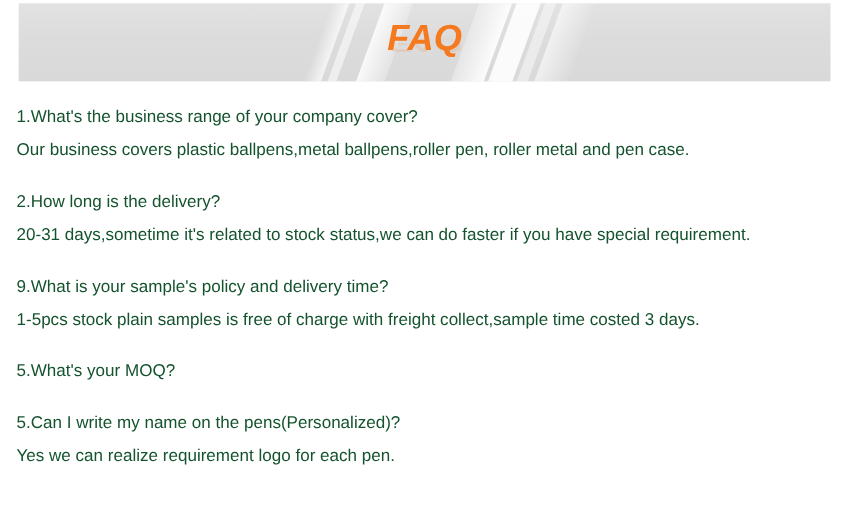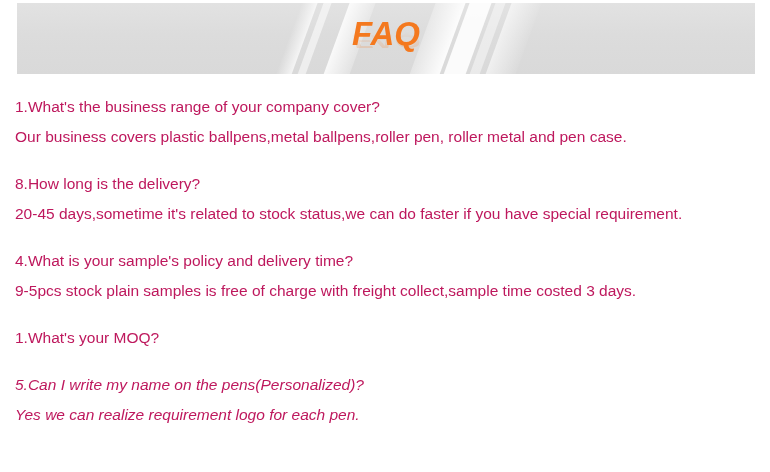--- a/index.html
+++ b/index.html
@@ -79,24 +79,24 @@
     z-index: 2;
   }
 
   
   .faq-body {
     padding: 14px 0 0 15px;
   }
   .faq-item {
     margin-bottom: 17px;
   }
-  .faq-item:last-child { margin-bottom: 16px; font-style: italic; }
+  .faq-item:last-child { margin-bottom: 16px; }
   .faq-q, .faq-a {
     font-size: 15.5px;
-    color: #be185d;
+    color: #14532d;
     line-height: 30px;
     white-space: normal;
   }
 </style>
 </head>
 <body>
 
 <div class="banner-wrap">
   <div class="banner">
     <span class="stripe s1"></span>
@@ -112,31 +112,31 @@
 </div>
 
 <div class="faq-body">
 
   <div class="faq-item">
     <div class="faq-q">1.What's the business range of your company cover?</div>
     <div class="faq-a">Our business covers plastic ballpens,metal ballpens,roller pen, roller metal and pen case.</div>
   </div>
 
   <div class="faq-item">
-    <div class="faq-q">8.How long is the delivery?</div>
-    <div class="faq-a">20-45 days,sometime it's related to stock status,we can do faster if you have special requirement.</div>
+    <div class="faq-q">2.How long is the delivery?</div>
+    <div class="faq-a">20-31 days,sometime it's related to stock status,we can do faster if you have special requirement.</div>
   </div>
 
   <div class="faq-item">
-    <div class="faq-q">4.What is your sample's policy and delivery time?</div>
-    <div class="faq-a">9-5pcs stock plain samples is free of charge with freight collect,sample time costed 3 days.</div>
+    <div class="faq-q">9.What is your sample's policy and delivery time?</div>
+    <div class="faq-a">1-5pcs stock plain samples is free of charge with freight collect,sample time costed 3 days.</div>
   </div>
 
   <div class="faq-item">
-    <div class="faq-q">1.What's your MOQ?</div>
+    <div class="faq-q">5.What's your MOQ?</div>
   </div>
 
   <div class="faq-item">
     <div class="faq-q">5.Can I write my name on the pens(Personalized)?</div>
     <div class="faq-a">Yes we can realize requirement logo for each pen.</div>
   </div>
 
 </div>
 
 </body></html>

